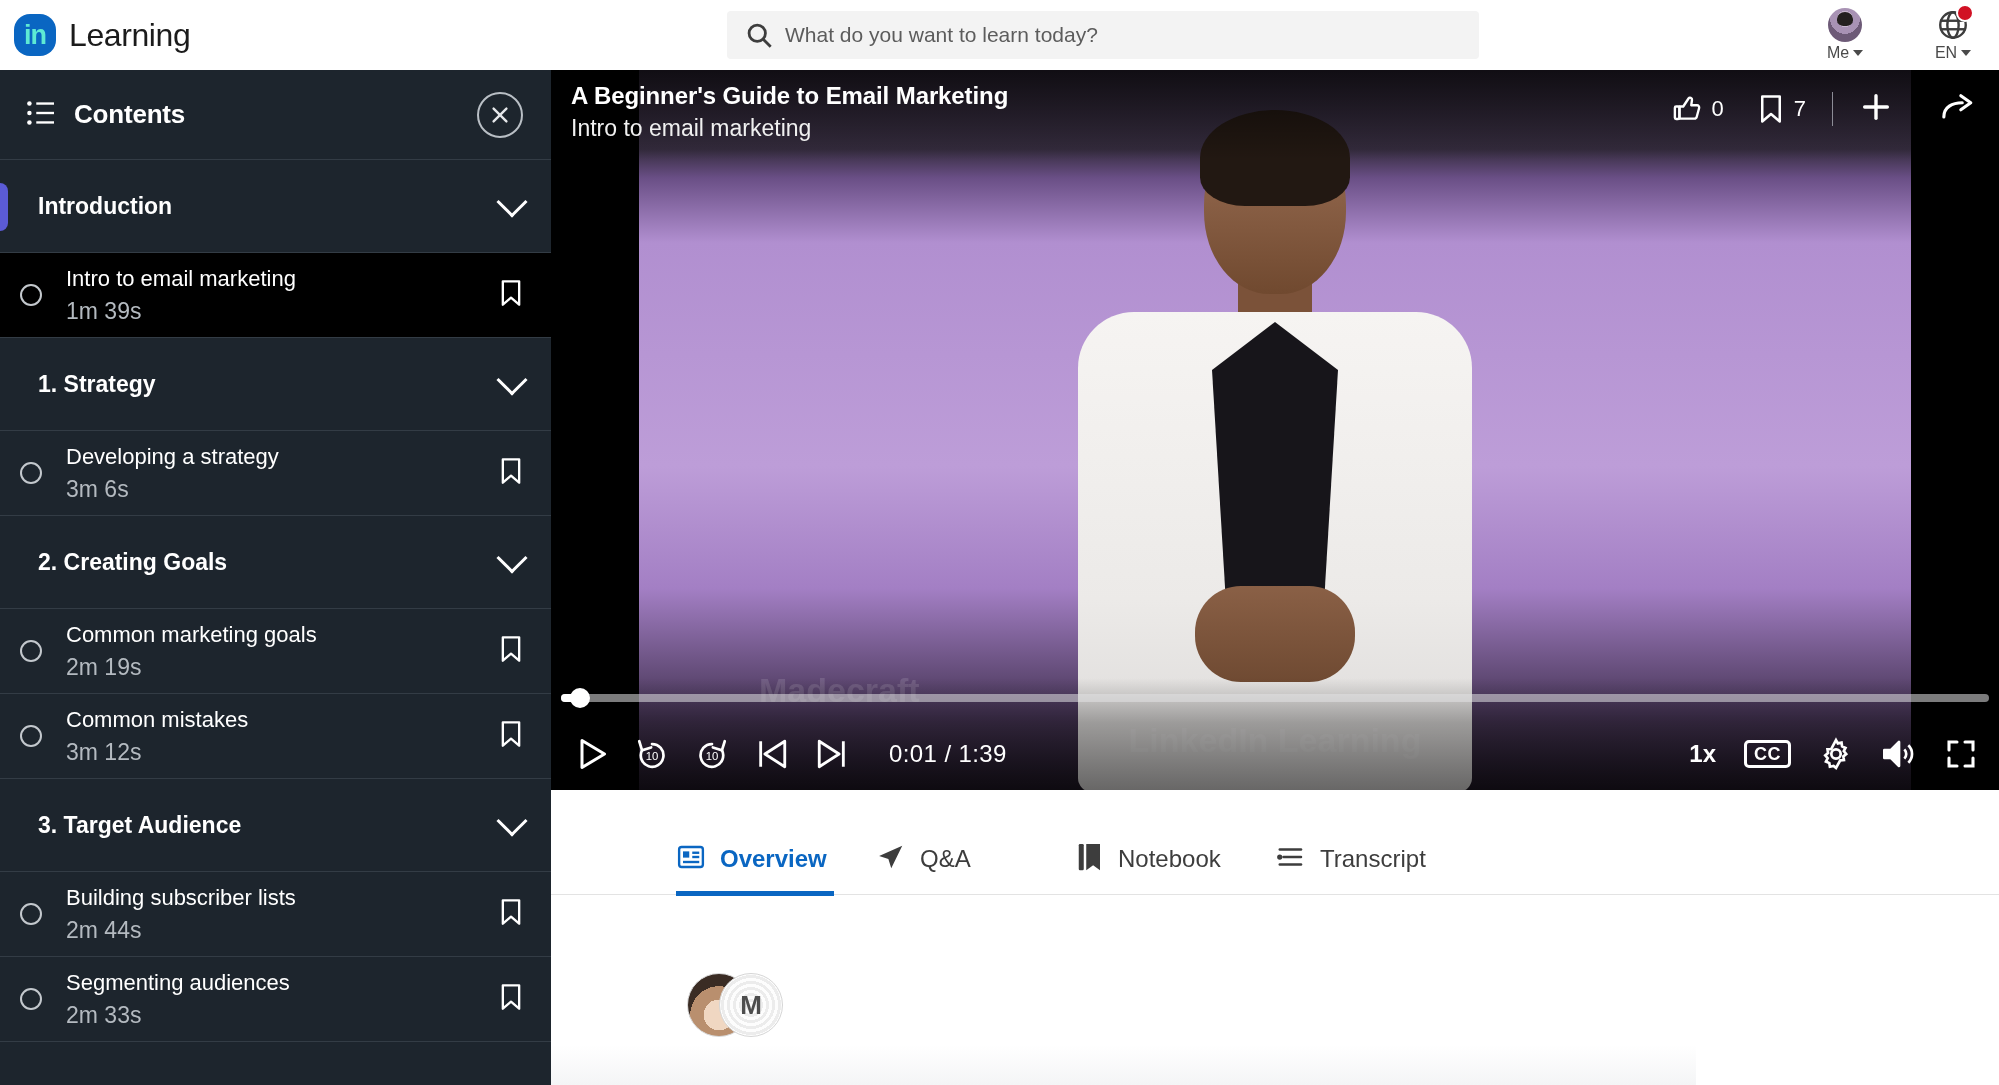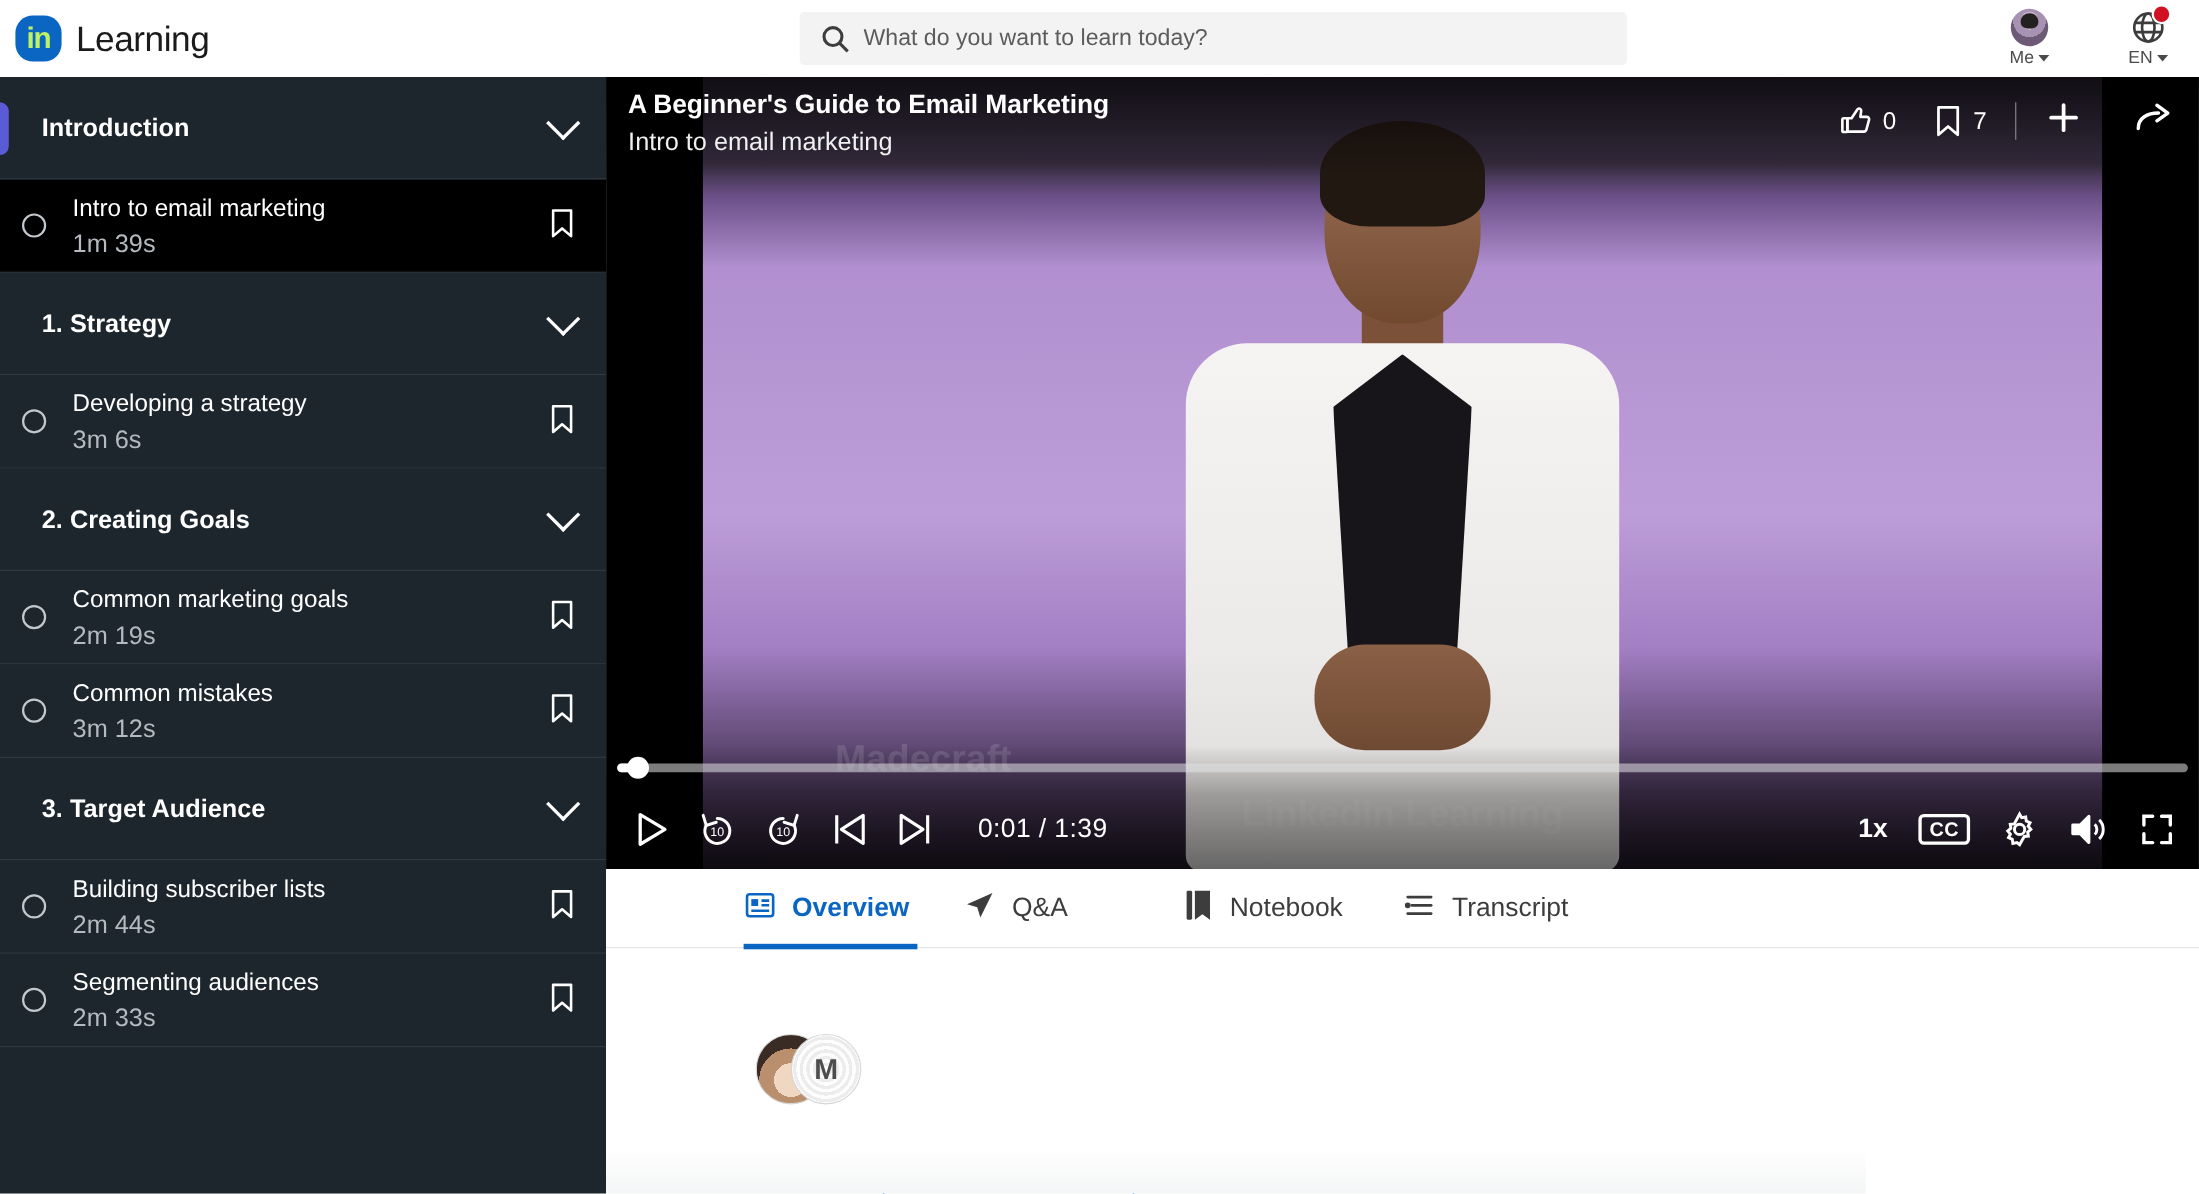--- a/index.html
+++ b/index.html
@@ -13,21 +13,21 @@
   
   .topnav {
     position: absolute; top: 0; left: 0;
     width: 1999px; height: 70px;
     background: #ffffff;
     display: flex; align-items: center;
   }
   .brand { display: flex; align-items: center; margin-left: 14px; }
   .in-logo {
     width: 42px; height: 42px; border-radius: 16px;
-    background: #0a66c2; color: #bef264;
+    background: #0a66c2; color: #5eead4;
     font-weight: 700; font-size: 27px;
     display: flex; align-items: center; justify-content: center;
     letter-spacing: -1px;
   }
   .brand-word {
     margin-left: 13px; font-size: 32px; color: #1b1b1b;
     font-weight: 400; letter-spacing: -0.4px;
   }
   .search-wrap {
     position: absolute; left: 727px; top: 11px;
@@ -238,21 +238,21 @@
   }
 
   
   .lower {
     position: absolute; top: 790px; left: 551px;
     width: 1448px; height: 295px; background: #ffffff;
   }
   .tabs {
     position: relative; height: 72px; display: flex;
     align-items: center; border-bottom: 1px solid #e3e3e3;
-    padding-left: 125px; gap: 0;
+    padding-left: 125px; gap: 0; margin-top: 33px;
   }
   .tab {
     display: flex; align-items: center; gap: 14px;
     height: 72px; cursor: pointer; width: 200px;
     position: relative; justify-content: flex-start;
   }
   .tab-label { font-size: 24px; color: #3d3d3d; }
   .tab.active .tab-label { color: #0a66c2; font-weight: 600; }
   .tab.active::after {
     content: ""; position: absolute; left: 0; bottom: -1px;
@@ -337,20 +337,39 @@
       </div>
       <div class="nav-label">
         <span>EN</span>
         <span class="caret-dn"></span>
       </div>
     </div>
   </div>
 </div>
 
 <div class="sidebar">
+  <div class="contents-head">
+    <span>
+      <svg width="30" height="26" viewBox="0 0 24 22" fill="none" stroke="#ffffff" stroke-width="2">
+        <circle cx="2.2" cy="3" r="1.9" fill="#fff" stroke="none"></circle>
+        <circle cx="2.2" cy="11" r="1.9" fill="#fff" stroke="none"></circle>
+        <circle cx="2.2" cy="19" r="1.9" fill="#fff" stroke="none"></circle>
+        <line x1="8" y1="3" x2="23" y2="3"></line>
+          <line x1="8" y1="11" x2="23" y2="11"></line>
+          <line x1="8" y1="19" x2="23" y2="19"></line>
+      </svg>
+    </span>
+    <span class="contents-title">Contents</span>
+    <span class="close-btn">
+      <svg width="22" height="22" viewBox="0 0 24 24" stroke="#e5e7ea" stroke-width="2.6" stroke-linecap="round">
+        <line x1="5" y1="5" x2="19" y2="19"></line>
+          <line x1="19" y1="5" x2="5" y2="19"></line>
+      </svg>
+    </span>
+  </div>
   <div id="sidebar-list">
       <div class="section-row accent">
         <span class="section-title">Introduction</span>
         <span class="chev"></span>
       </div>
       <div class="lesson-row active">
         <span class="lesson-circle"></span>
         <span class="lesson-text">
           <span class="lesson-name">Intro to email marketing</span>
           <span class="lesson-dur">1m 39s</span>

